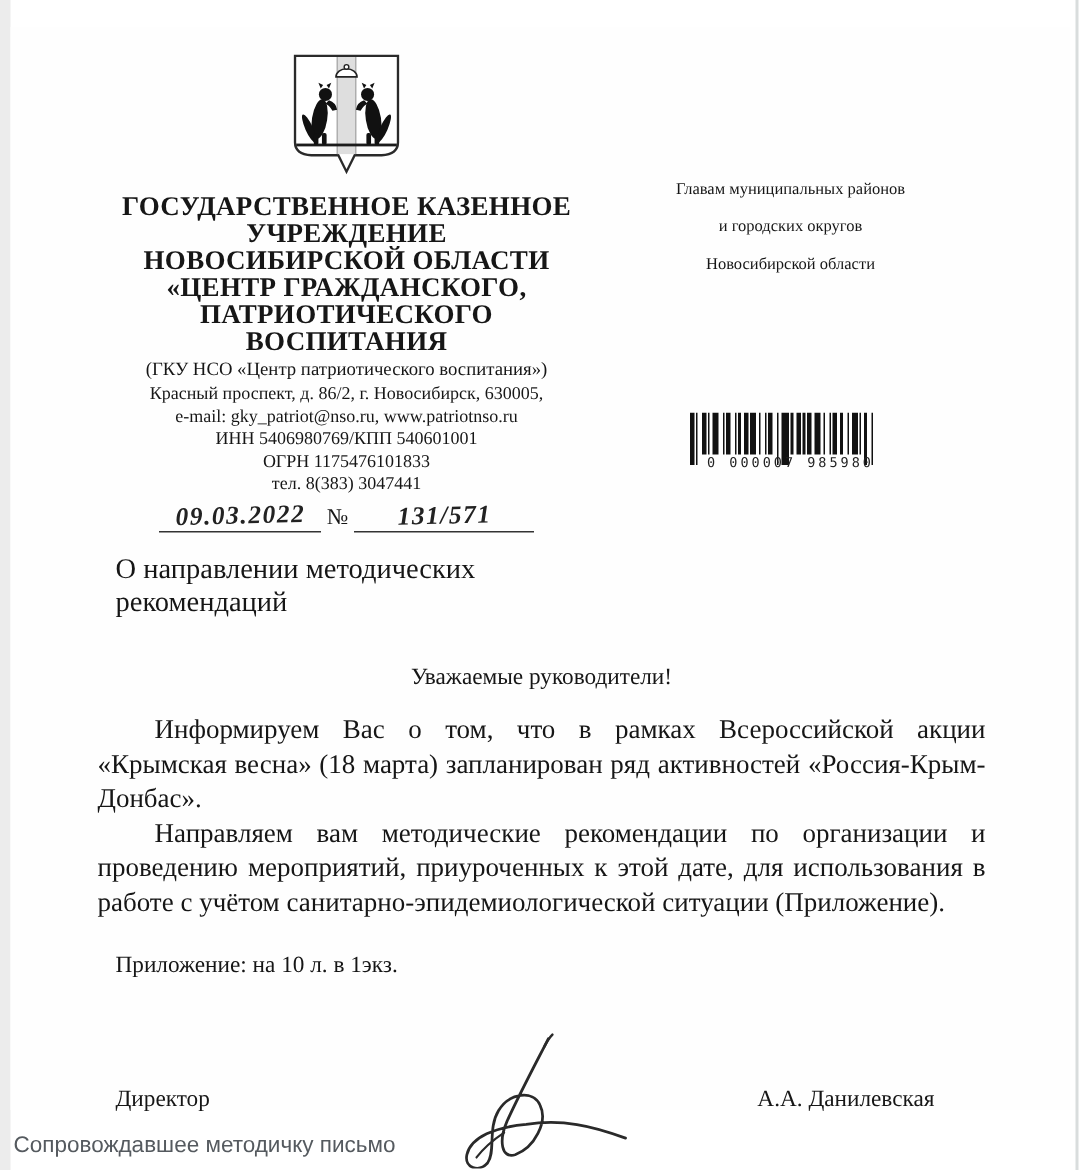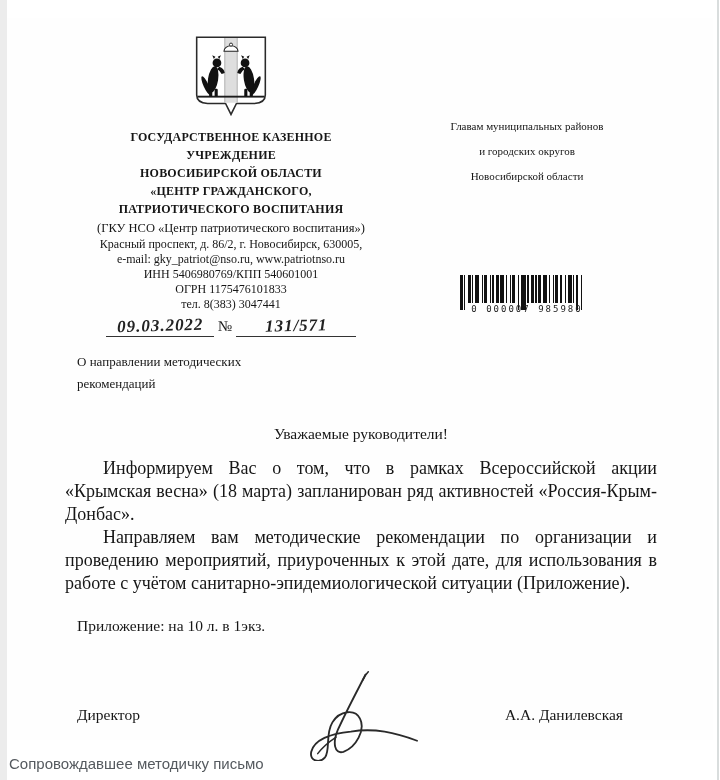--- a/index.html
+++ b/index.html
@@ -23,21 +23,21 @@
   .scan {
     position: absolute; left: 7px; top: 18px; width: 706px; height: 722px;
     background: #fefefe;
     padding: 16px 56px 0 58px;
   }
   
   .header { display: flex; }
   .col-left { width: 332px; text-align: center; }
   .col-right { width: 260px; margin-left: auto; padding-top: 80px; text-align: center; }
   .arms { width: 78px; height: 86px; margin: 0 auto 8px auto; display: block; }
-  .org-name { font-weight: bold; font-size: 12px; line-height: 18px; letter-spacing: .2px; }
+  .org-name { font-weight: bold; font-size: 18px; line-height: 18px; letter-spacing: .2px; }
   .org-sub { font-size: 12.5px; line-height: 15.5px; margin-top: 3px; }
   .org-contacts { font-size: 12px; line-height: 15px; }
   .recipient { font-size: 11px; line-height: 25px; }
   
   .hand-row { margin-top: 4px; font-size: 16px; white-space: nowrap; }
   .handwriting {
     font-style: italic; font-weight: bold; font-size: 17px;
     letter-spacing: 1px; transform: rotate(-1.5deg); display: inline-block;
     color: #222;
   }
@@ -54,21 +54,21 @@
   .bars { display: flex; align-items: flex-start; height: 36px; width: 134px; overflow: hidden; margin: 0 auto; }
   .bars div { flex: 0 0 auto; height: 28px; }
   .bars div.b { background: #111; }
   .bars div.tall { height: 35px; }
   .barcode-digits {
     font-family: "DejaVu Sans Mono", monospace;
     font-size: 9px; letter-spacing: 2px; color: #222; margin-top: -7px;
     background: transparent;
   }
   
-  .subject { margin-top: 14px; font-size: 13px; line-height: 22px; padding-left: 12px; }
+  .subject { margin-top: 14px; font-size: 19px; line-height: 22px; padding-left: 12px; }
   .greeting { text-align: center; font-size: 15.5px; margin-top: 30px; }
   .body-text { margin-top: 14px; font-size: 18px; line-height: 23px; text-align: justify; }
   .body-text p { text-indent: 38px; }
   .attachment { margin-top: 22px; font-size: 15.5px; padding-left: 12px; }
   .sign-row {
     margin-top: 34px; display: flex; align-items: center; padding: 0 10px 0 12px;
   }
   .sign-pos { font-size: 15.5px; }
   .sign-scribble { width: 180px; height: 92px; margin-left: 130px; }
   .sign-name { margin-left: auto; font-size: 15.5px; margin-right: 24px; }

